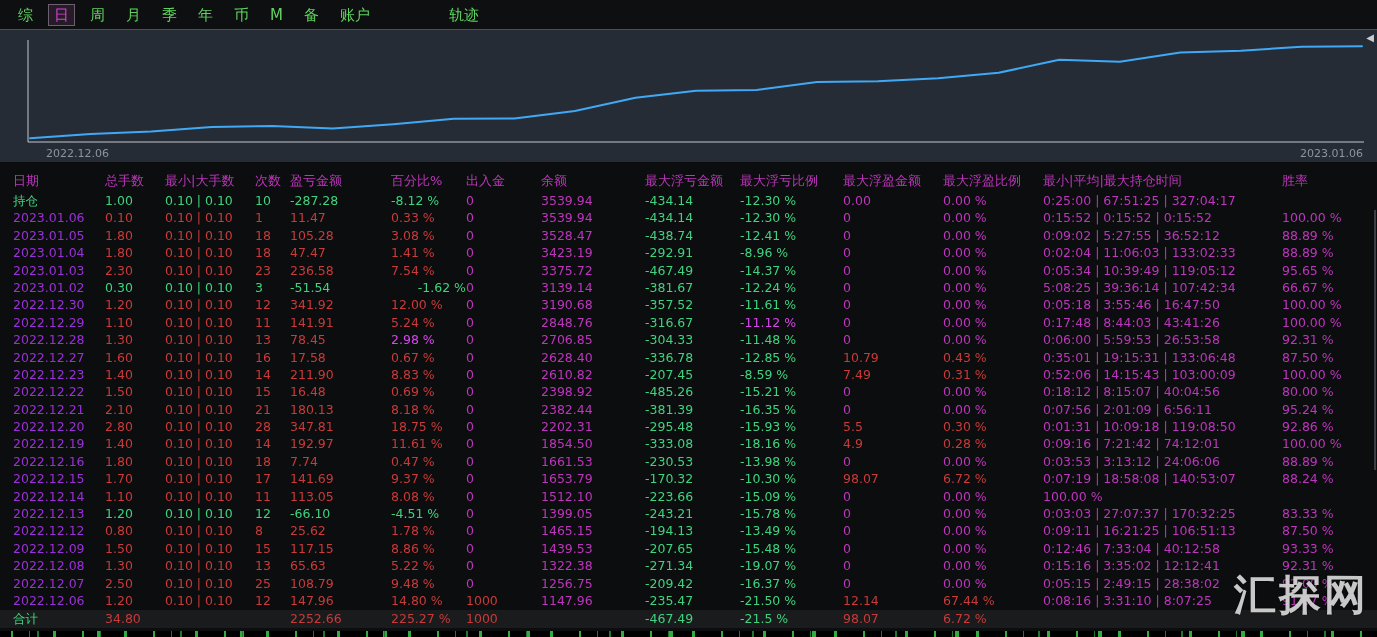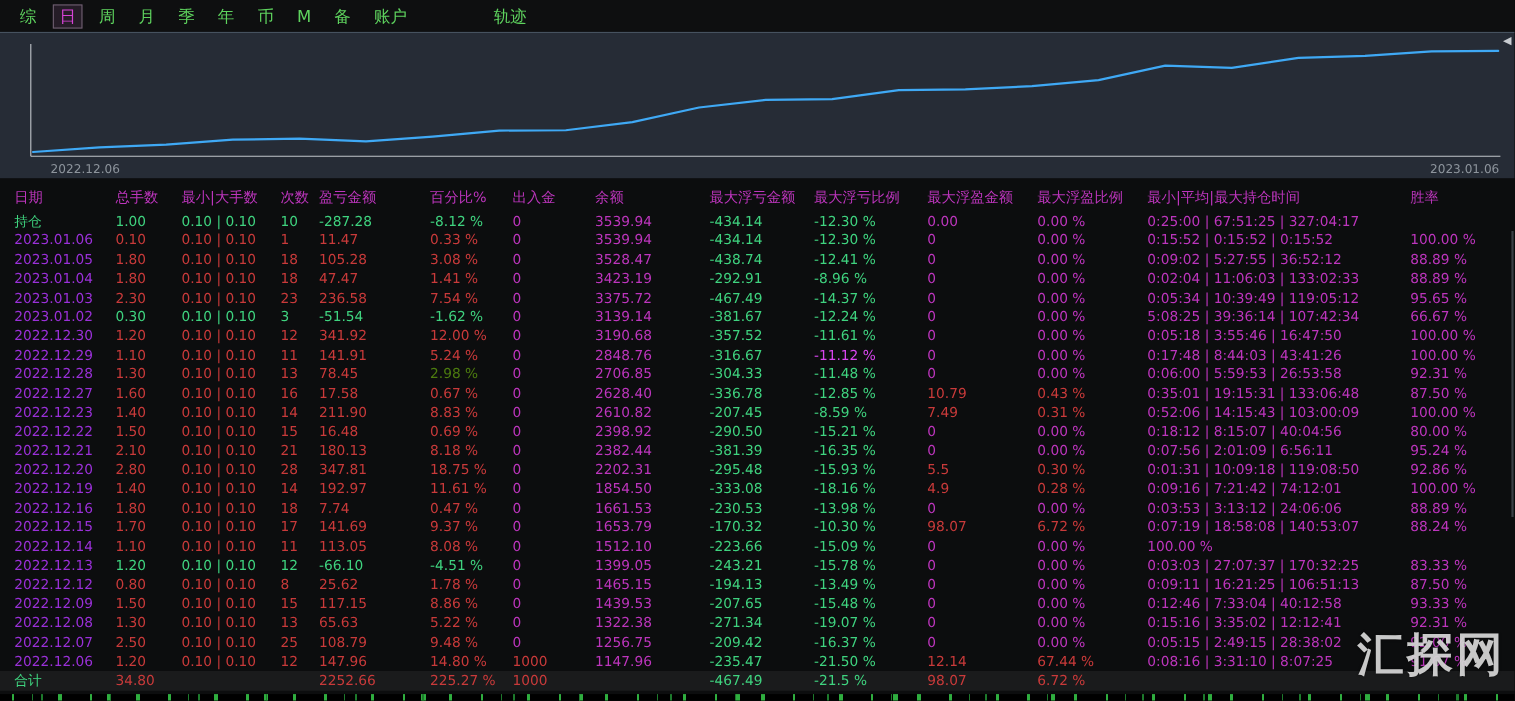--- a/index.html
+++ b/index.html
@@ -176,21 +176,21 @@
           <span class="td" style="color: rgb(189, 53, 189);">0.00 %</span>
           <span class="td" style="color: rgb(189, 53, 189);">0:05:34 | 10:39:49 | 119:05:12</span>
           <span class="td" style="color: rgb(189, 53, 189);">95.65 %</span>
         </div>
         <div class="tr">
           <span class="td" style="color: rgb(154, 48, 216);">2023.01.02</span>
           <span class="td" style="color: rgb(63, 211, 127);">0.30</span>
           <span class="td" style="color: rgb(63, 211, 127);">0.10 | 0.10</span>
           <span class="td" style="color: rgb(63, 211, 127);">3</span>
           <span class="td" style="color: rgb(63, 211, 127);">-51.54</span>
-          <span class="td" style="color: rgb(63, 211, 127);">-1.62 %</span>
+          <span class="td" style="color: rgb(63, 211, 127); text-align: right;">-1.62 %</span>
           <span class="td" style="color: rgb(189, 53, 189);">0</span>
           <span class="td" style="color: rgb(189, 53, 189);">3139.14</span>
           <span class="td" style="color: rgb(63, 211, 127);">-381.67</span>
           <span class="td" style="color: rgb(63, 211, 127);">-12.24 %</span>
           <span class="td" style="color: rgb(189, 53, 189);">0</span>
           <span class="td" style="color: rgb(189, 53, 189);">0.00 %</span>
           <span class="td" style="color: rgb(189, 53, 189);">5:08:25 | 39:36:14 | 107:42:34</span>
           <span class="td" style="color: rgb(189, 53, 189);">66.67 %</span>
         </div>
         <div class="tr">
@@ -224,21 +224,21 @@
           <span class="td" style="color: rgb(189, 53, 189);">0.00 %</span>
           <span class="td" style="color: rgb(189, 53, 189);">0:17:48 | 8:44:03 | 43:41:26</span>
           <span class="td" style="color: rgb(189, 53, 189);">100.00 %</span>
         </div>
         <div class="tr">
           <span class="td" style="color: rgb(154, 48, 216);">2022.12.28</span>
           <span class="td" style="color: rgb(201, 58, 58);">1.30</span>
           <span class="td" style="color: rgb(201, 58, 58);">0.10 | 0.10</span>
           <span class="td" style="color: rgb(201, 58, 58);">13</span>
           <span class="td" style="color: rgb(201, 58, 58);">78.45</span>
-          <span class="td" style="color: #4d7c0f;">2.98 %</span>
+          <span class="td" style="color: #d946ef;">2.98 %</span>
           <span class="td" style="color: rgb(189, 53, 189);">0</span>
           <span class="td" style="color: rgb(189, 53, 189);">2706.85</span>
           <span class="td" style="color: rgb(63, 211, 127);">-304.33</span>
           <span class="td" style="color: rgb(63, 211, 127);">-11.48 %</span>
           <span class="td" style="color: rgb(189, 53, 189);">0</span>
           <span class="td" style="color: rgb(189, 53, 189);">0.00 %</span>
           <span class="td" style="color: rgb(189, 53, 189);">0:06:00 | 5:59:53 | 26:53:58</span>
           <span class="td" style="color: rgb(189, 53, 189);">92.31 %</span>
         </div>
         <div class="tr">
@@ -275,21 +275,21 @@
         </div>
         <div class="tr">
           <span class="td" style="color: rgb(154, 48, 216);">2022.12.22</span>
           <span class="td" style="color: rgb(201, 58, 58);">1.50</span>
           <span class="td" style="color: rgb(201, 58, 58);">0.10 | 0.10</span>
           <span class="td" style="color: rgb(201, 58, 58);">15</span>
           <span class="td" style="color: rgb(201, 58, 58);">16.48</span>
           <span class="td" style="color: rgb(201, 58, 58);">0.69 %</span>
           <span class="td" style="color: rgb(189, 53, 189);">0</span>
           <span class="td" style="color: rgb(189, 53, 189);">2398.92</span>
-          <span class="td" style="color: rgb(63, 211, 127);">-290.50</span>
+          <span class="td" style="color: rgb(63, 211, 127);">-485.26</span>
           <span class="td" style="color: rgb(63, 211, 127);">-15.21 %</span>
           <span class="td" style="color: rgb(189, 53, 189);">0</span>
           <span class="td" style="color: rgb(189, 53, 189);">0.00 %</span>
           <span class="td" style="color: rgb(189, 53, 189);">0:18:12 | 8:15:07 | 40:04:56</span>
           <span class="td" style="color: rgb(189, 53, 189);">80.00 %</span>
         </div>
         <div class="tr">
           <span class="td" style="color: rgb(154, 48, 216);">2022.12.21</span>
           <span class="td" style="color: rgb(201, 58, 58);">2.10</span>
           <span class="td" style="color: rgb(201, 58, 58);">0.10 | 0.10</span>

